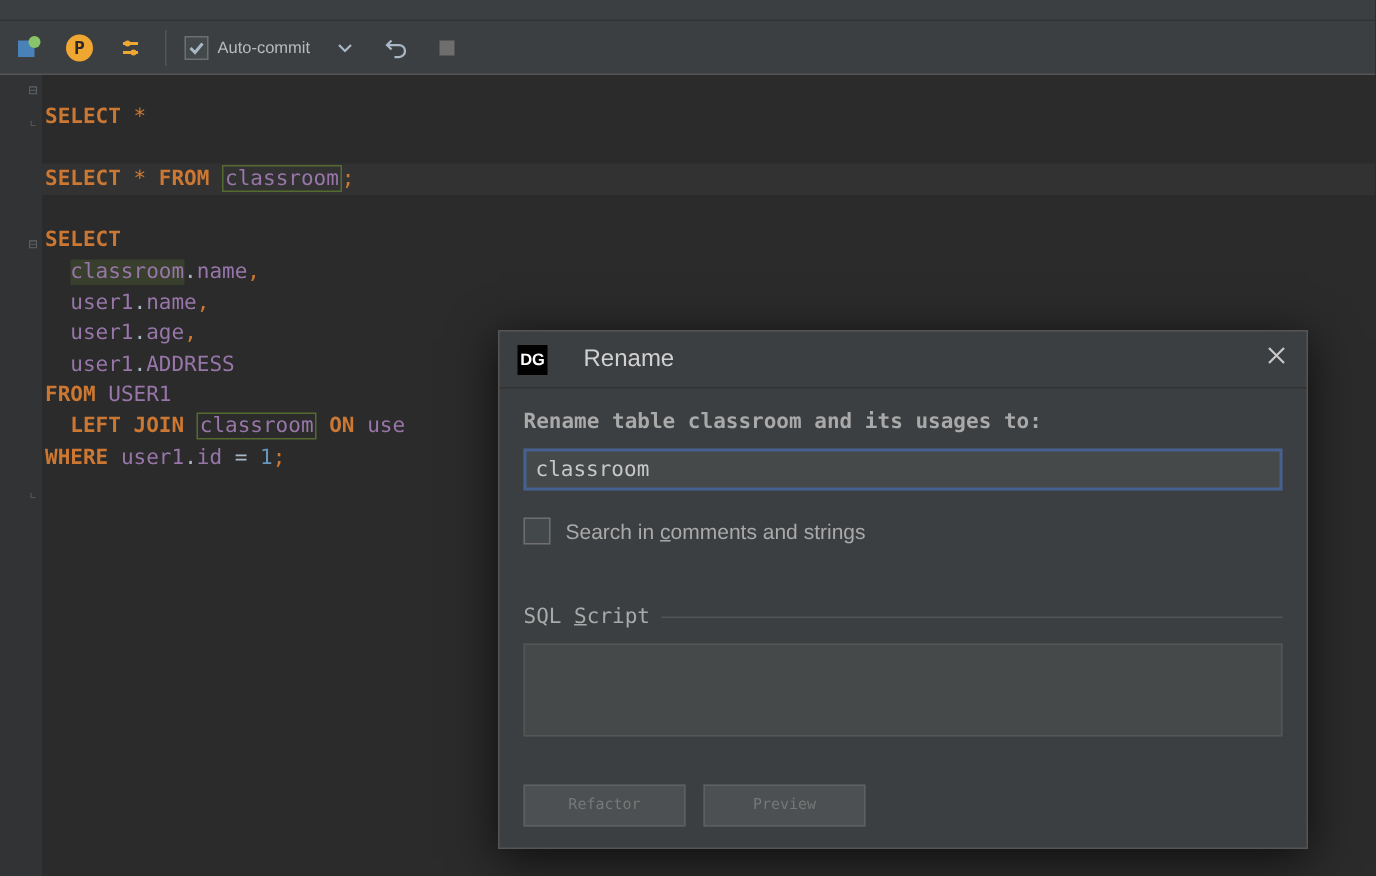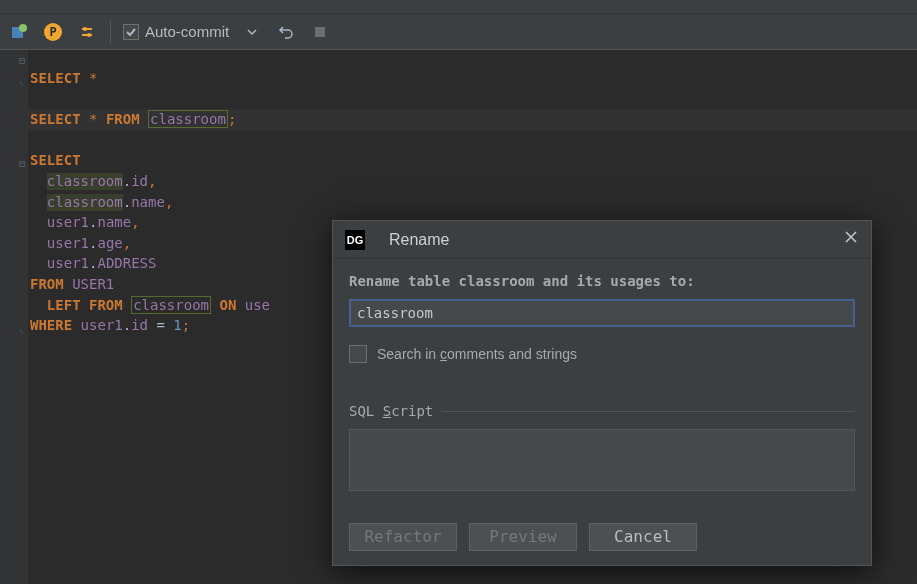--- a/index.html
+++ b/index.html
@@ -48,21 +48,21 @@
   color: #2b2b2b;
   font-size: 12px;
   font-weight: bold;
 }
 .checkbox-wrap {
   display: flex;
   align-items: center;
   gap: 6px;
   color: #bababa;
   font-family: sans-serif;
-  font-size: 15px;
+  font-size: 11px;
 }
 .checkbox-wrap .box {
   width: 16px; height: 16px;
   border: 1px solid #6e6e6e;
   background: #43494a;
   display: flex; align-items: center; justify-content: center;
 }
 .editor {
   display: flex;
   height: calc(100% - 50px);
@@ -209,21 +209,21 @@
   gap: 12px;
   justify-content: flex-start;
 }
 .dlg-btn {
   height: 28px;
   padding: 0 4px;
   background: #4c5052;
   border: 1px solid #5e6060;
   color: #bbbbbb;
   font-family: monospace;
-  font-size: 16px;
+  font-size: 10px;
   cursor: pointer;
   min-width: 108px;
   text-align: center;
   line-height: 26px;
 }
 .dlg-btn.disabled {
   color: #777;
 }
 .dlg-btn.primary {
   background: #4c5052;
@@ -294,27 +294,26 @@
       <div class="fold"></div>
       <div class="fold"></div>
       <div class="fold">⌞</div>
     </div>
   <div class="code" id="code">
       <div class="code-line"><span class="kw">SELECT</span><span> </span><span class="star">*</span></div>
       <div class="code-line">&nbsp;</div>
       <div class="code-line hl-current"><span class="kw">SELECT</span><span> </span><span class="star">*</span><span> </span><span class="kw">FROM</span><span> </span><span class="tbl-box">classroom</span><span class="semi">;</span></div>
       <div class="code-line">&nbsp;</div>
       <div class="code-line"><span class="kw">SELECT</span></div>
-      <div class="code-line"><span>  </span><span class="col-green">classroom</span><span class="dot">.</span><span class="col">id</span><span class="comma">,</span></div>
       <div class="code-line"><span>  </span><span class="col-green">classroom</span><span class="dot">.</span><span class="col">name</span><span class="comma">,</span></div>
       <div class="code-line"><span>  </span><span class="col">user1</span><span class="dot">.</span><span class="col">name</span><span class="comma">,</span></div>
       <div class="code-line"><span>  </span><span class="col">user1</span><span class="dot">.</span><span class="col">age</span><span class="comma">,</span></div>
       <div class="code-line"><span>  </span><span class="col">user1</span><span class="dot">.</span><span class="col">ADDRESS</span></div>
       <div class="code-line"><span class="kw">FROM</span><span> </span><span class="col">USER1</span></div>
-      <div class="code-line"><span>  </span><span class="kw">LEFT FROM</span><span> </span><span class="tbl-box">classroom</span><span> </span><span class="kw">ON</span><span> </span><span class="col">use</span></div>
+      <div class="code-line"><span>  </span><span class="kw">LEFT JOIN</span><span> </span><span class="tbl-box">classroom</span><span> </span><span class="kw">ON</span><span> </span><span class="col">use</span></div>
       <div class="code-line"><span class="kw">WHERE</span><span> </span><span class="col">user1</span><span class="dot">.</span><span class="col">id</span><span> = </span><span class="num">1</span><span class="semi">;</span></div>
     </div>
 </div>
 
 <div class="dialog">
   <div class="dialog-titlebar">
     <div class="dg-icon">DG</div>
     <div class="dialog-title">Rename</div>
     <div class="close-x">
       <svg width="16" height="16" viewBox="0 0 16 16">
@@ -335,15 +334,14 @@
       <span>
         <span>SQL </span><span class="underline-mn">S</span><span>cript</span>
       </span>
       <div class="line"></div>
     </div>
     <div class="script-box"></div>
   </div>
   <div class="dialog-buttons">
     <div class="dlg-btn disabled">Refactor</div>
     <div class="dlg-btn disabled">Preview</div>
-    <div class="dlg-btn primary">Cancel</div>
   </div>
 </div>
 
 </body></html>

